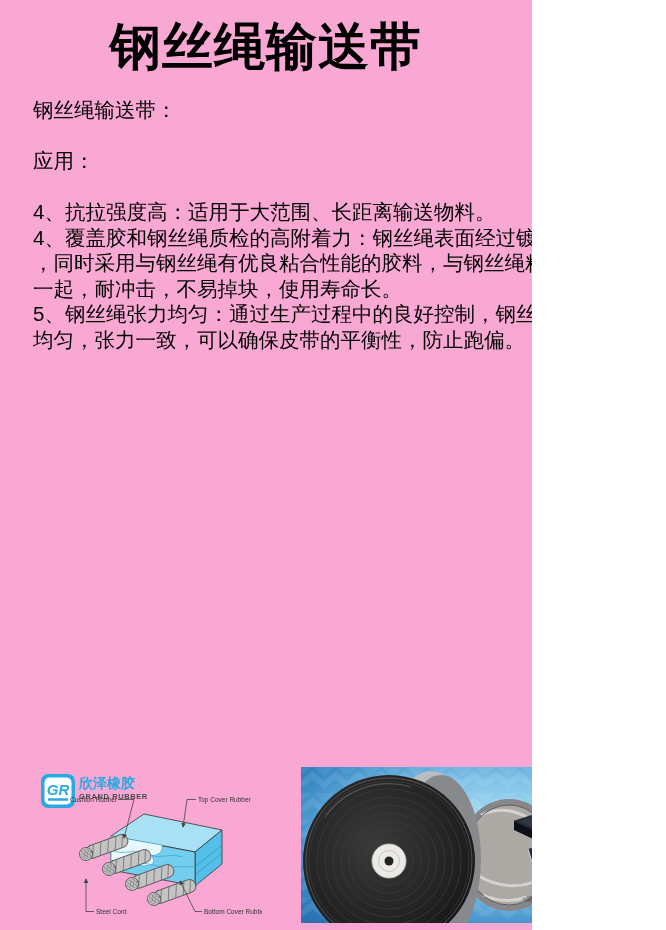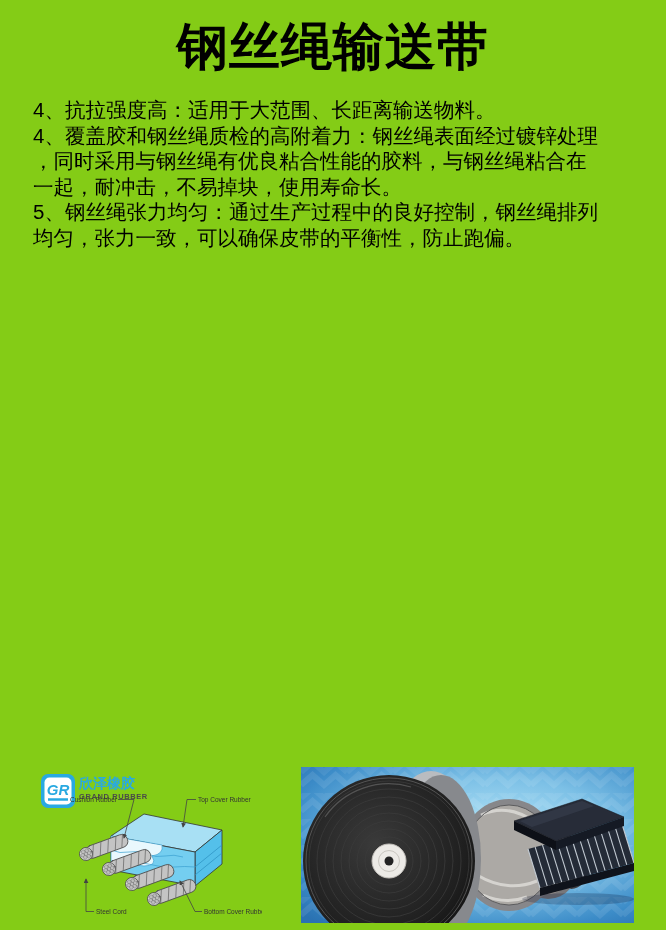--- a/index.html
+++ b/index.html
@@ -1,17 +1,17 @@
 <!DOCTYPE html>
 <html><head>
 <meta charset="utf-8">
 <style>
   html,body{margin:0;padding:0;background:#fff;}
   .page{
-    position:relative;width:666px;height:930px;background:#84cc16;overflow:hidden;
+    position:relative;width:532px;height:930px;background:#f9a8d4;overflow:hidden;
     font-family:"Liberation Sans","DejaVu Sans",sans-serif;color:#000;
   }
   .doc-title{
     position:absolute;top:14px;left:0;right:0;margin:0;text-align:center;
     font-size:51px;font-weight:700;letter-spacing:1px;line-height:1.3;color:#000;
   }
   .content{
     position:absolute;left:33px;top:97px;width:570px;
     font-size:20.5px;line-height:25.5px;color:#000;
   }
@@ -29,20 +29,22 @@
   .leader{fill:none;stroke:#444;stroke-width:.8;}
 </style>
 </head>
 <body>
 
 <div class="page">
 
   <h1 class="doc-title">钢丝绳输送带</h1>
 
   <div class="content">
+    <p class="mb">钢丝绳输送带：</p>
+    <p class="mb">应用：</p>
     <p>4、抗拉强度高：适用于大范围、长距离输送物料。</p>
     <p>4、覆盖胶和钢丝绳质检的高附着力：钢丝绳表面经过镀锌处理，同时采用与钢丝绳有优良粘合性能的胶料，与钢丝绳粘合在一起，耐冲击，不易掉块，使用寿命长。</p>
     <p>5、钢丝绳张力均匀：通过生产过程中的良好控制，钢丝绳排列均匀，张力一致，可以确保皮带的平衡性，防止跑偏。</p>
   </div>
 
   <figure class="fig-diagram">
     <svg width="222" height="152" viewBox="0 0 222 152">
       <defs>
         <marker id="arr" markerWidth="7" markerHeight="7" refX="5" refY="3" orient="auto">
           <path d="M0,0 L6,3 L0,6 z" fill="#444"></path>

